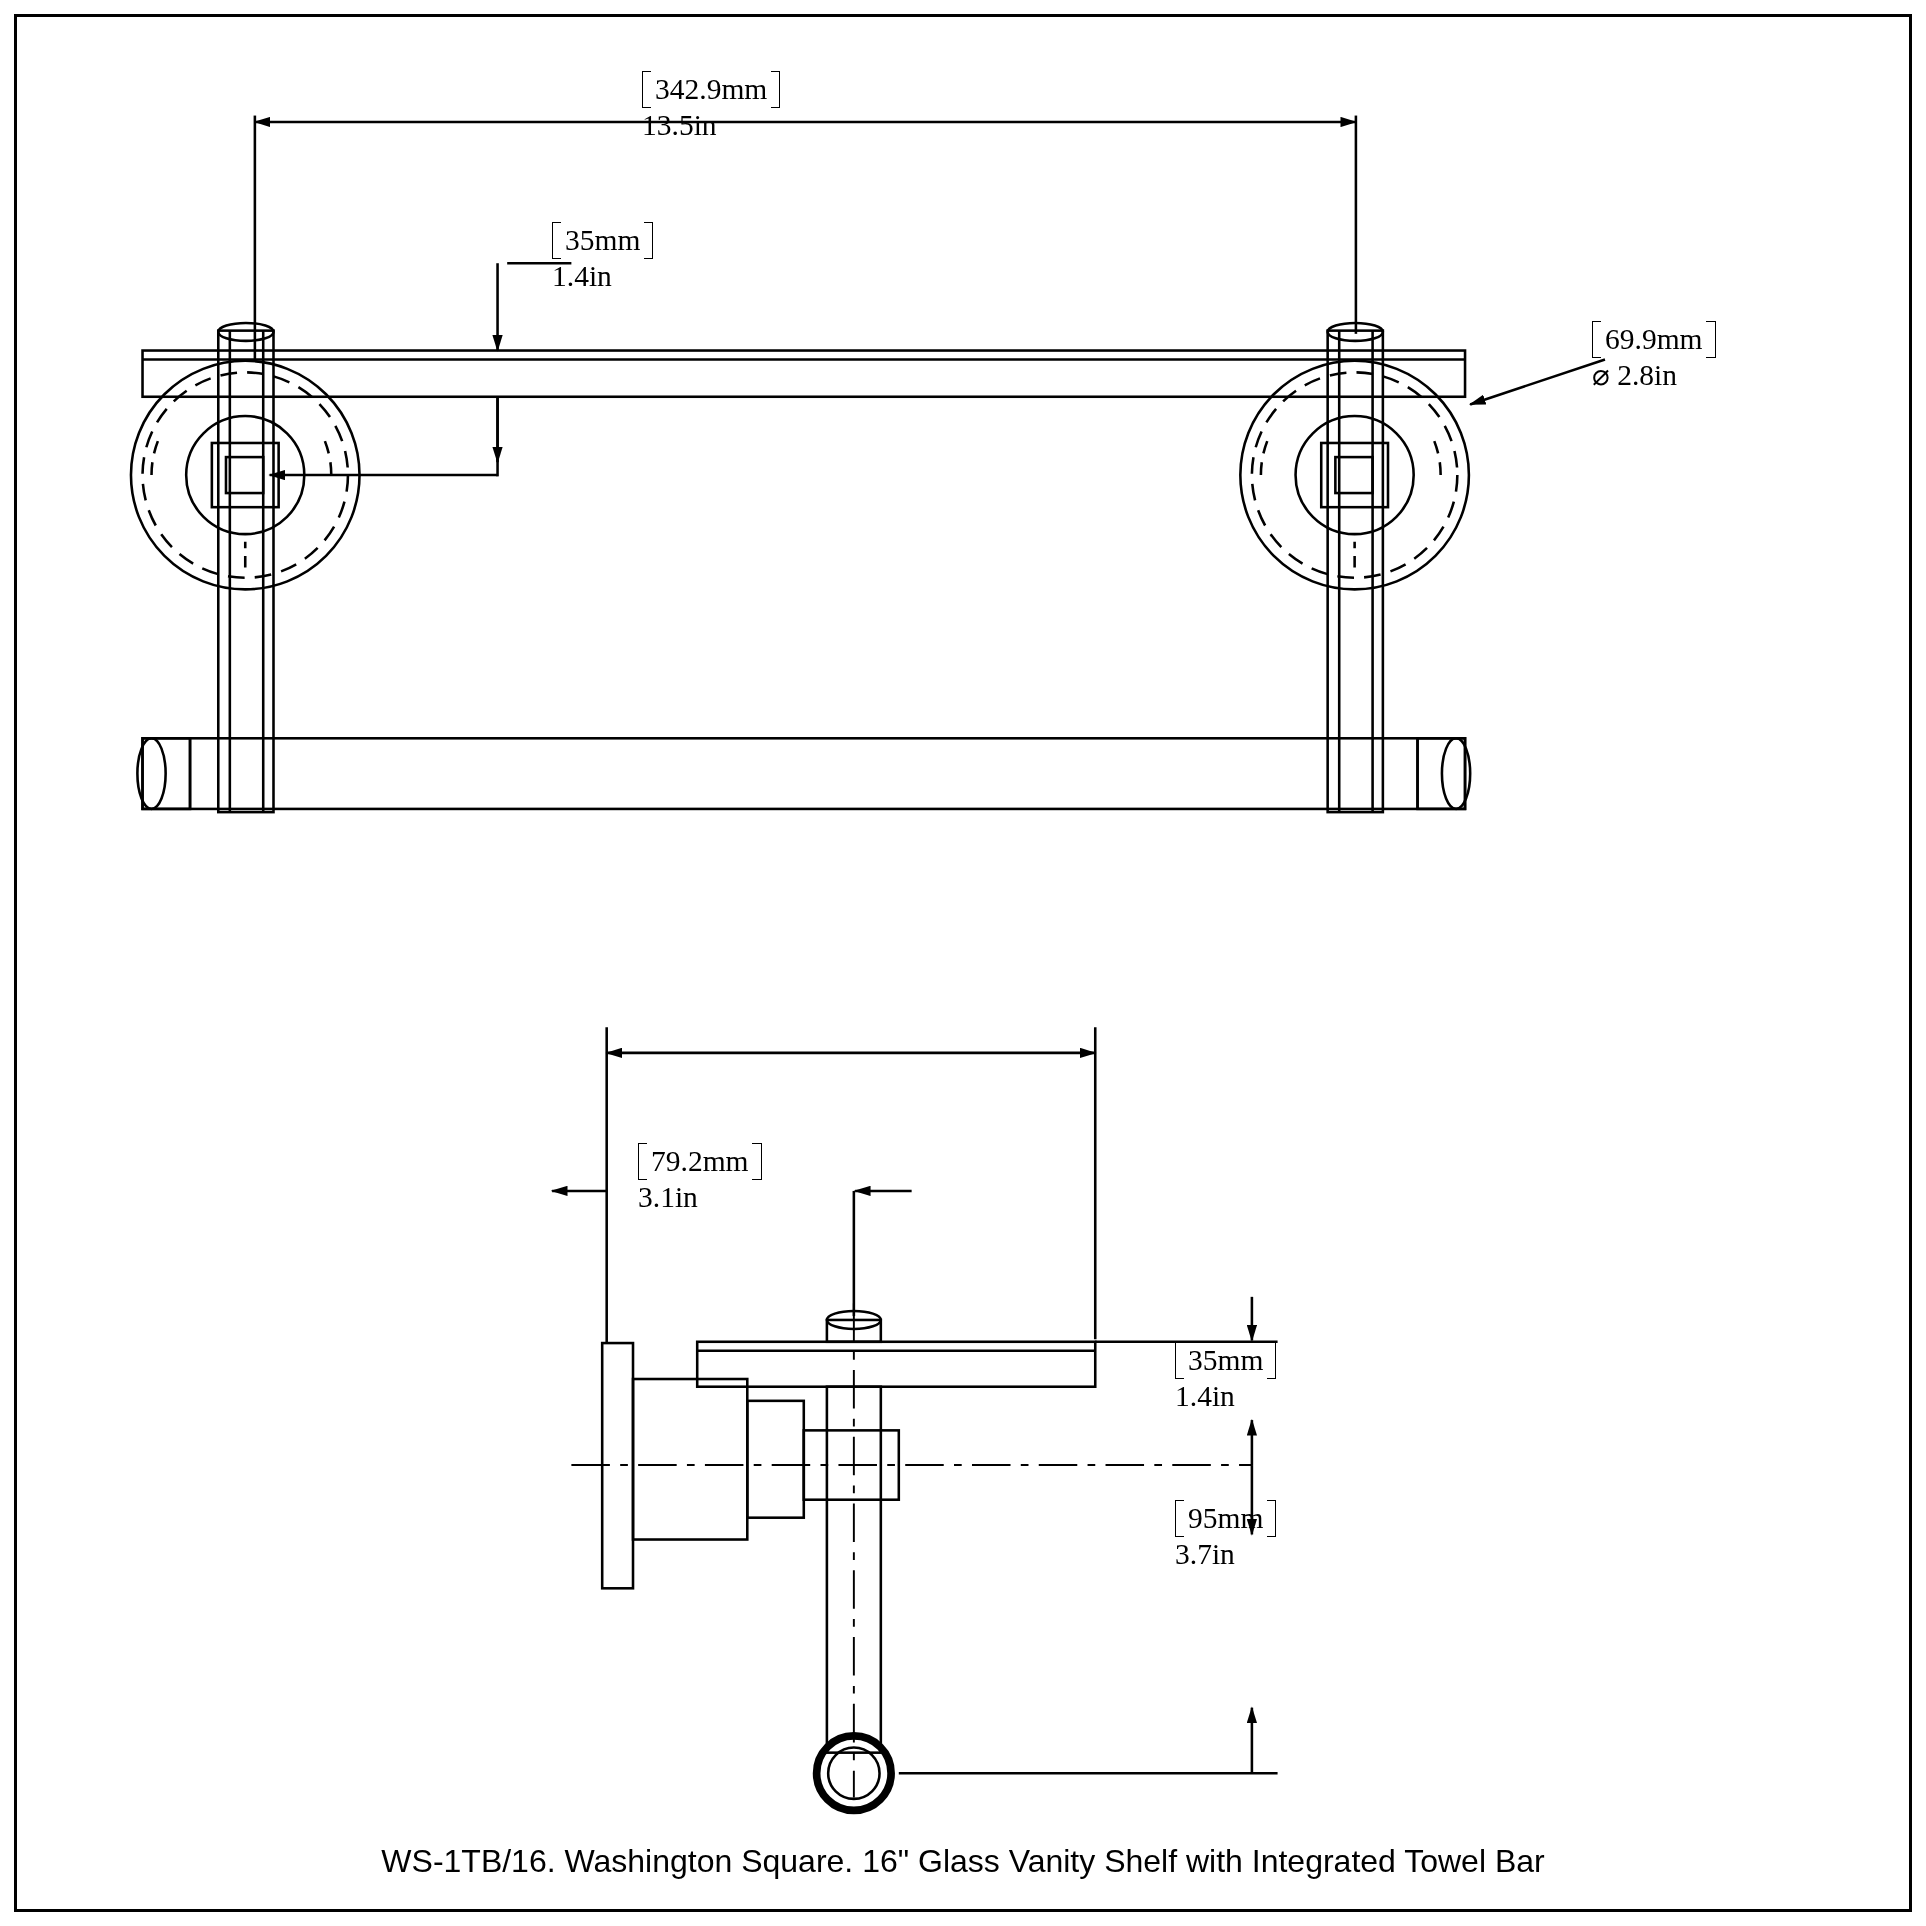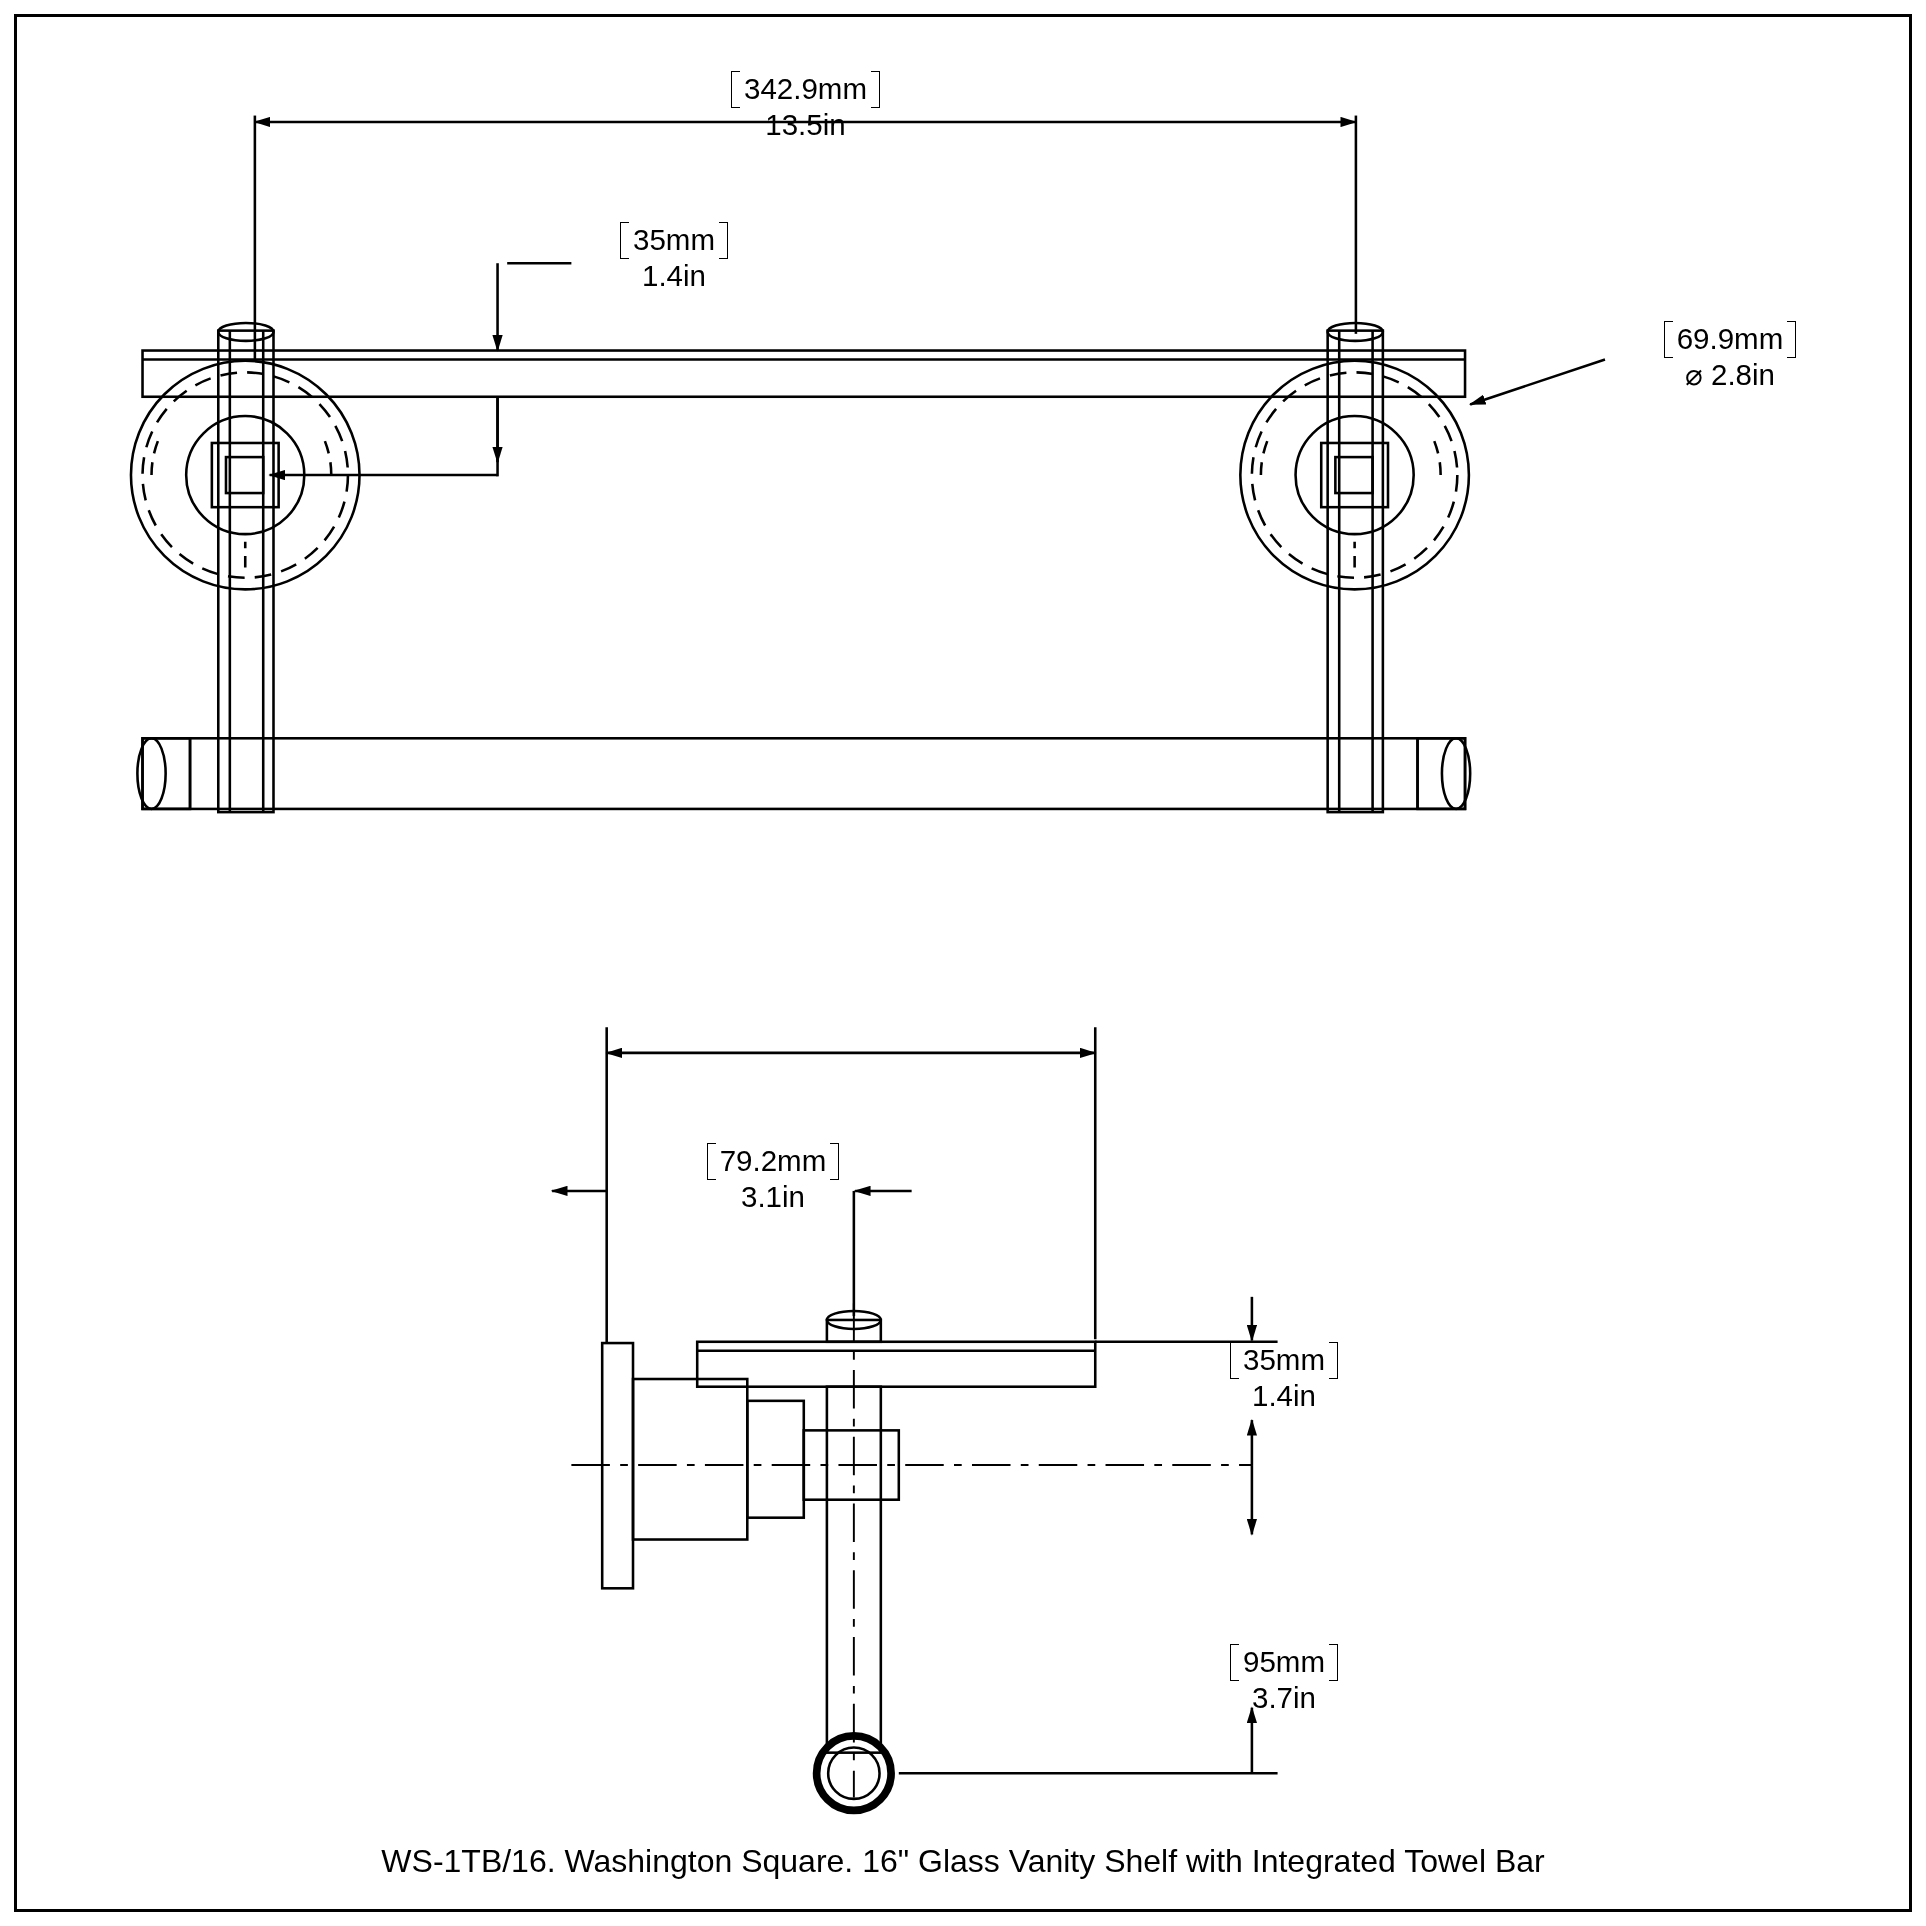--- a/index.html
+++ b/index.html
@@ -32,22 +32,21 @@
   }
   svg.drawing {
     position: absolute;
     left: 0;
     top: 0;
     width: 1926px;
     height: 1926px;
   }
   .dim-label {
     position: absolute;
-    text-align: center;
-    font-family: Liberation Sans, sans-serif;
+    font-family: Liberation Serif, serif;
     color: #000000;
     white-space: nowrap;
     line-height: 1.18;
   }
   .dim-label .mm {
     font-size: 29.5px;
     letter-spacing: 0px;
     display: block;
   }
   .dim-label .inch {
@@ -239,21 +238,21 @@
   <div class="dim-label" style="left:638px; top:1143px; width:270px;">
     <span class="mm"><span class="bracket">79.2mm</span></span>
     <span class="inch">3.1in</span>
   </div>
 
   <div class="dim-label" style="left:1175px; top:1342px; width:218px;">
     <span class="mm"><span class="bracket">35mm</span></span>
     <span class="inch">1.4in</span>
   </div>
 
-  <div class="dim-label" style="left:1175px; top:1644px; width:218px;">
+  <div class="dim-label" style="left:1175px; top:1500px; width:218px;">
     <span class="mm"><span class="bracket">95mm</span></span>
     <span class="inch">3.7in</span>
   </div>
 
   <div class="caption">WS-1TB/16. Washington Square. 16"  Glass Vanity Shelf  with Integrated Towel Bar</div>
 
 </div>
 
 
 </body></html>

